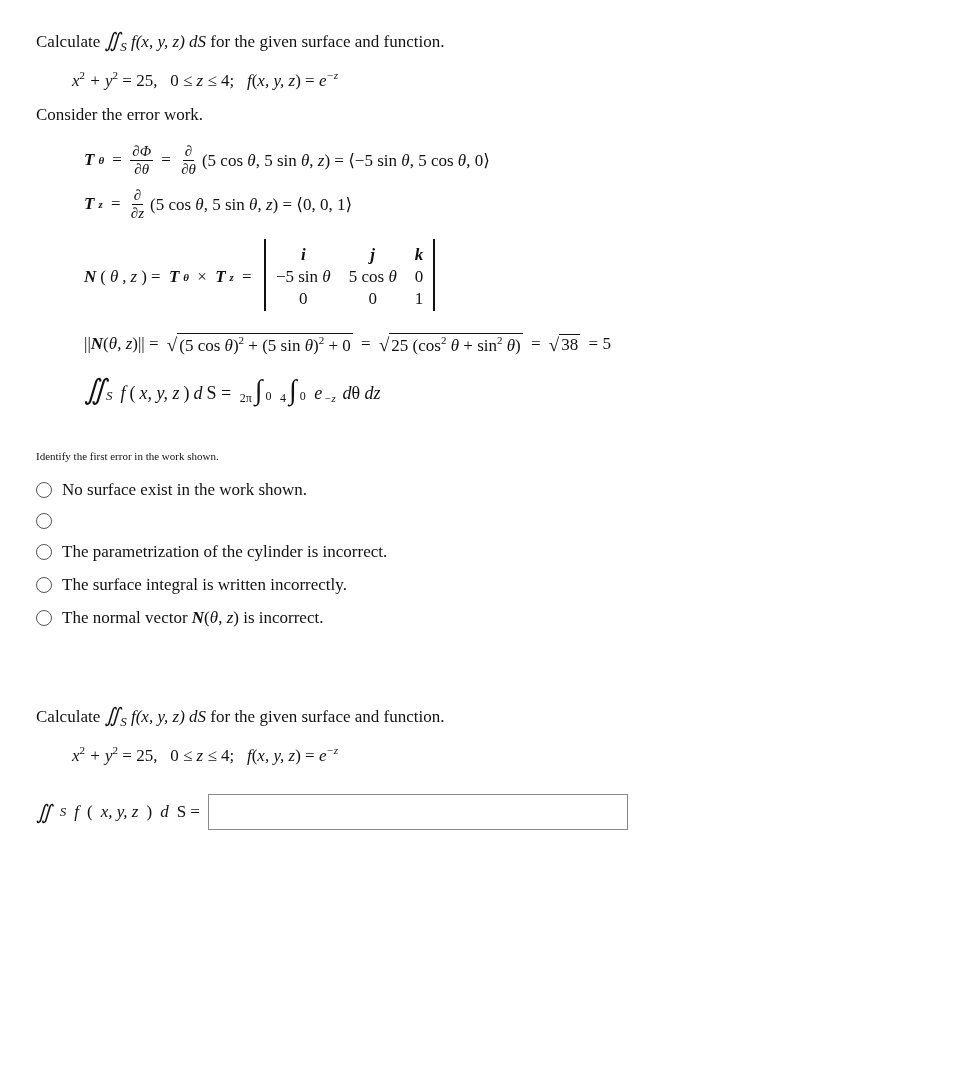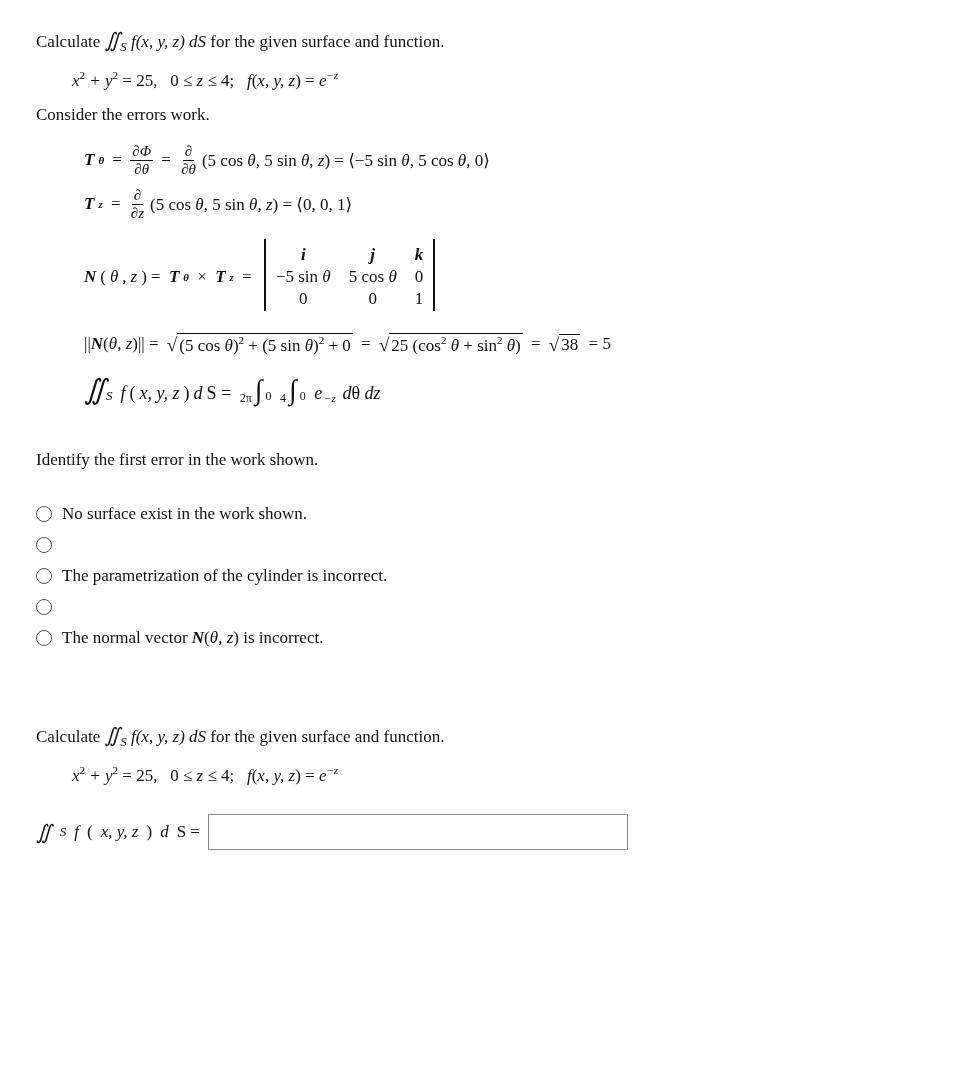--- a/index.html
+++ b/index.html
@@ -20,21 +20,21 @@
     .math-line { margin-bottom: 10px; font-size: 17px; display: flex; align-items: center; flex-wrap: wrap; gap: 4px; }
     .frac { display: inline-flex; flex-direction: column; align-items: center; vertical-align: middle; font-size: 15px; line-height: 1.1; }
     .frac .num { border-bottom: 1px solid #111; padding: 0 2px; text-align: center; }
     .frac .den { padding: 0 2px; text-align: center; }
     .matrix-wrap { display: inline-flex; align-items: center; vertical-align: middle; position: relative; margin: 0 4px; }
     .matrix-inner { display: grid; grid-template-columns: repeat(3, auto); gap: 2px 18px; padding: 6px 10px; text-align: center; align-items: center; }
     .matrix-border-left { display: inline-block; width: 2px; height: 100%; border-left: 2px solid #111; border-top: none; border-bottom: none; align-self: stretch; }
     .matrix-border-right { display: inline-block; width: 2px; height: 100%; border-right: 2px solid #111; align-self: stretch; }
     .norm-line { margin-bottom: 12px; font-size: 17px; }
     .integral-display { margin-bottom: 18px; font-size: 18px; }
-    .identify-text { font-size: 17px; margin-bottom: 34px; }
+    .identify-text { font-size: 11px; margin-bottom: 18px; }
     .option-row { display: flex; align-items: center; gap: 10px; margin-bottom: 13px; font-size: 17px; }
     .radio-circle { width: 16px; height: 16px; border-radius: 50%; border: 1.5px solid #555; display: inline-block; flex-shrink: 0; }
     .second-problem { margin-top: 30px; }
     .note-line { font-size: 17px; margin-bottom: 14px; }
     .answer-row { display: flex; align-items: center; gap: 8px; margin-top: 28px; font-size: 17px; }
     .answer-box { width: 420px; height: 36px; border: 1.5px solid #888; display: inline-block; }
     sup { font-size: 11px; vertical-align: super; }
     sub { font-size: 11px; vertical-align: sub; }
     .sqrt-wrap { display: inline-flex; align-items: center; vertical-align: middle; position: relative; }
     .sqrt-symbol { font-size: 19px; line-height: 1; margin-right: 0; }
@@ -47,21 +47,21 @@
   <span>Calculate </span>
   <span style="font-size:20px; font-style:italic;">∬</span><span style="font-size:13px; vertical-align:sub; font-style:italic;">S</span>
   <span style="font-style:italic;"> f(x, y, z) dS </span>
   <span>for the given surface and function.</span>
 </div>
 
 <div class="condition-line">
   <span style="font-style:italic;">x</span><sup>2</sup><span style="font-style:italic;"> + y</span><sup>2</sup><span> = 25,&nbsp;&nbsp;&nbsp;0 ≤ </span><span style="font-style:italic;">z</span><span> ≤ 4;&nbsp;&nbsp;&nbsp;</span><span style="font-style:italic;">f</span><span>(</span><span style="font-style:italic;">x, y, z</span><span>) = </span><span style="font-style:italic;">e</span><sup style="font-style:italic;">−z</sup>
 </div>
 
-<div class="consider">Consider the errors work.</div>
+<div class="consider">Consider the error work.</div>
 
 <div class="work-block">
 
   <div class="math-line">
     <span style="font-weight:bold; font-style:italic;">T</span>
       <sub style="font-weight:bold; font-style:italic;">θ</sub>
     <span>&nbsp;=&nbsp;</span>
     <span>
       <span class="frac">
         <span class="num">∂<span style="font-style:italic;">Φ</span></span>
@@ -181,20 +181,21 @@
   <span class="radio-circle"></span>
 </div>
 
 <div class="option-row">
   <span class="radio-circle"></span>
   <span>The parametrization of the cylinder is incorrect.</span>
 </div>
 
 <div class="option-row">
   <span class="radio-circle"></span>
+  <span>The surface integral is written incorrectly.</span>
 </div>
 
 <div class="option-row">
   <span class="radio-circle"></span>
   <span>The normal vector <span style="font-weight:bold; font-style:italic;">N</span>(<span style="font-style:italic;">θ</span>, <span style="font-style:italic;">z</span>) is incorrect.</span>
 </div>
 
 <div style="height:32px;"></div>
 
 <div class="second-problem">

